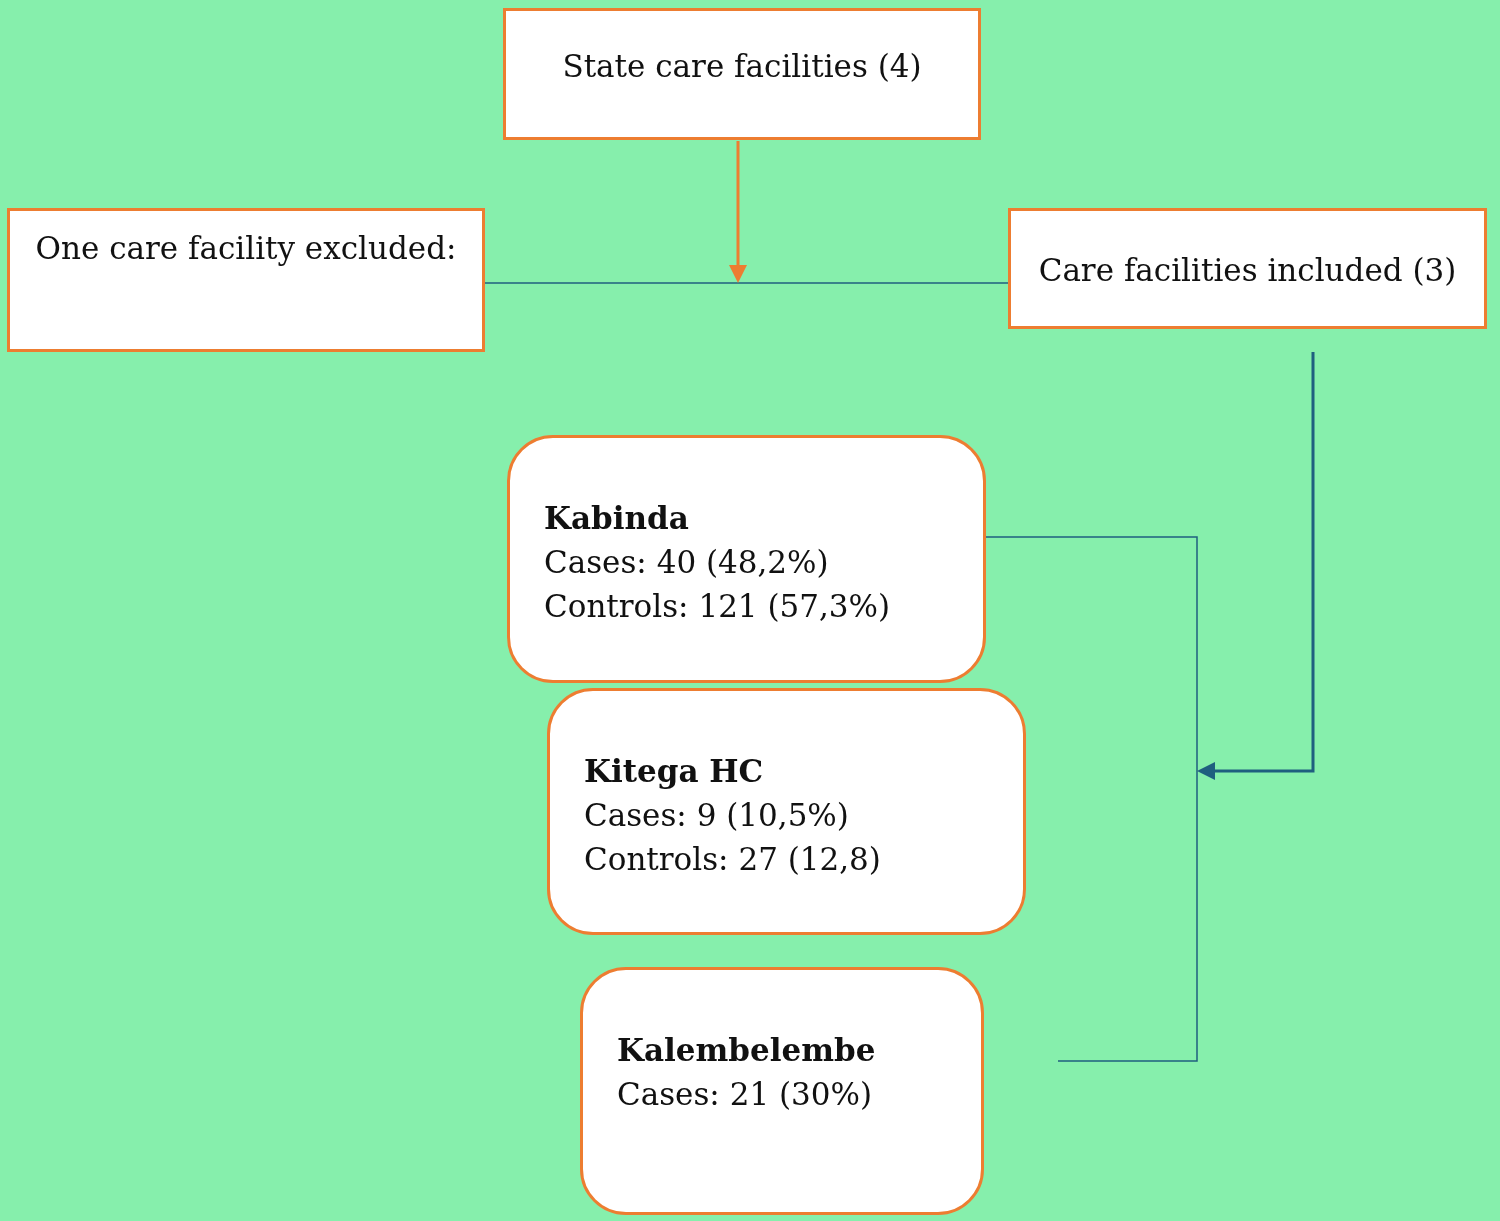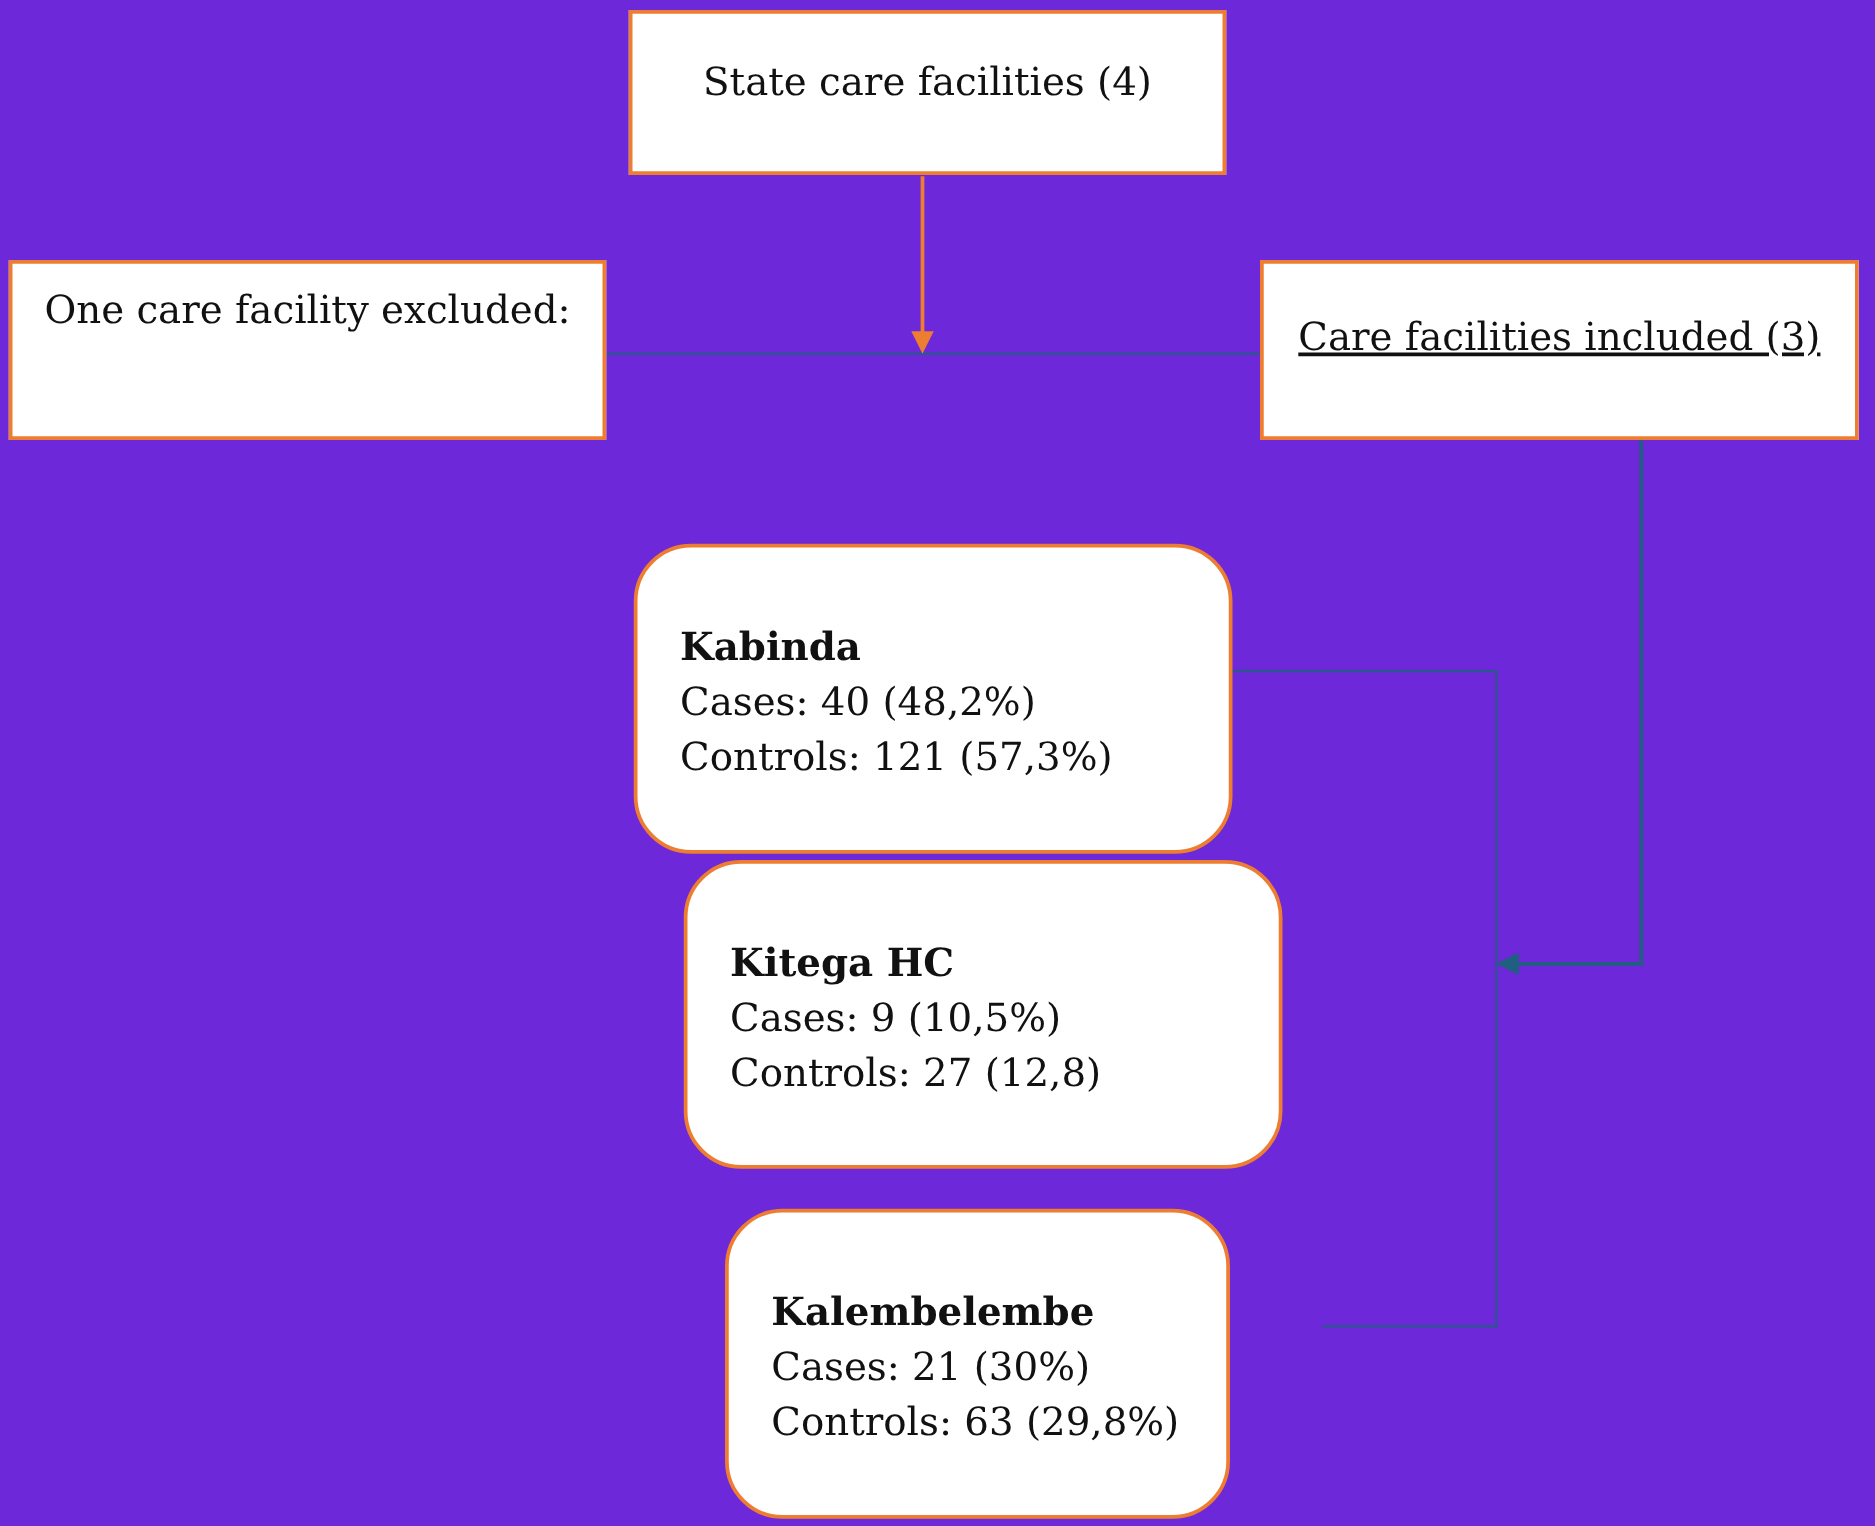--- a/index.html
+++ b/index.html
@@ -4,21 +4,21 @@
   <style>
     html, body {
       margin: 0;
       padding: 0;
       background: #ffffff;
     }
     #canvas {
       position: relative;
       width: 1500px;
       height: 1221px;
-      background: #6d28d9;
+      background: #86efac;
       overflow: hidden;
       font-family: "DejaVu Serif", "Liberation Serif", serif;
       color: #111111;
     }
     svg#connectors {
       position: absolute;
       left: 0; top: 0;
       width: 1500px; height: 1221px;
       pointer-events: none;
     }
@@ -53,21 +53,21 @@
       display: block;
       white-space: nowrap;
     }
 
     #box-state { left: 503px; top: 8px; width: 478px; height: 132px; }
     #box-state .label { margin-top: 32px; }
 
     #box-excluded { left: 7px; top: 208px; width: 478px; height: 144px; }
     #box-excluded .label { margin-top: 14px; }
 
-    #box-included { left: 1008px; top: 208px; width: 479px; height: 144px; text-decoration: underline; }
+    #box-included { left: 1008px; top: 208px; width: 479px; height: 121px; }
     #box-included .label { margin-top: 36px; }
 
     #box-kabinda { left: 507px; top: 415px; width: 479px; height: 248px; margin-top: 20px; }
     #box-kitega { left: 547px; top: 688px; width: 479px; height: 247px; padding-left: 16px; }
     #box-kalembelembe { left: 580px; top: 967px; width: 404px; height: 248px; }
   </style>
 </head>
 <body>
 
 <div id="canvas">
@@ -117,17 +117,16 @@
       <span class="site-name">Kitega HC</span>
       <span class="site-line">Cases: 9 (10,5%)</span>
       <span class="site-line">Controls: 27 (12,8)</span>
     </div>
   </div>
 
   <div id="box-kalembelembe" class="box rounded-box">
     <div class="inner">
       <span class="site-name">Kalembelembe</span>
       <span class="site-line">Cases: 21 (30%)</span>
-      <span class="site-line">Controls: 63 (29,8%)</span>
     </div>
   </div>
 
 </div>
 
 </body></html>

